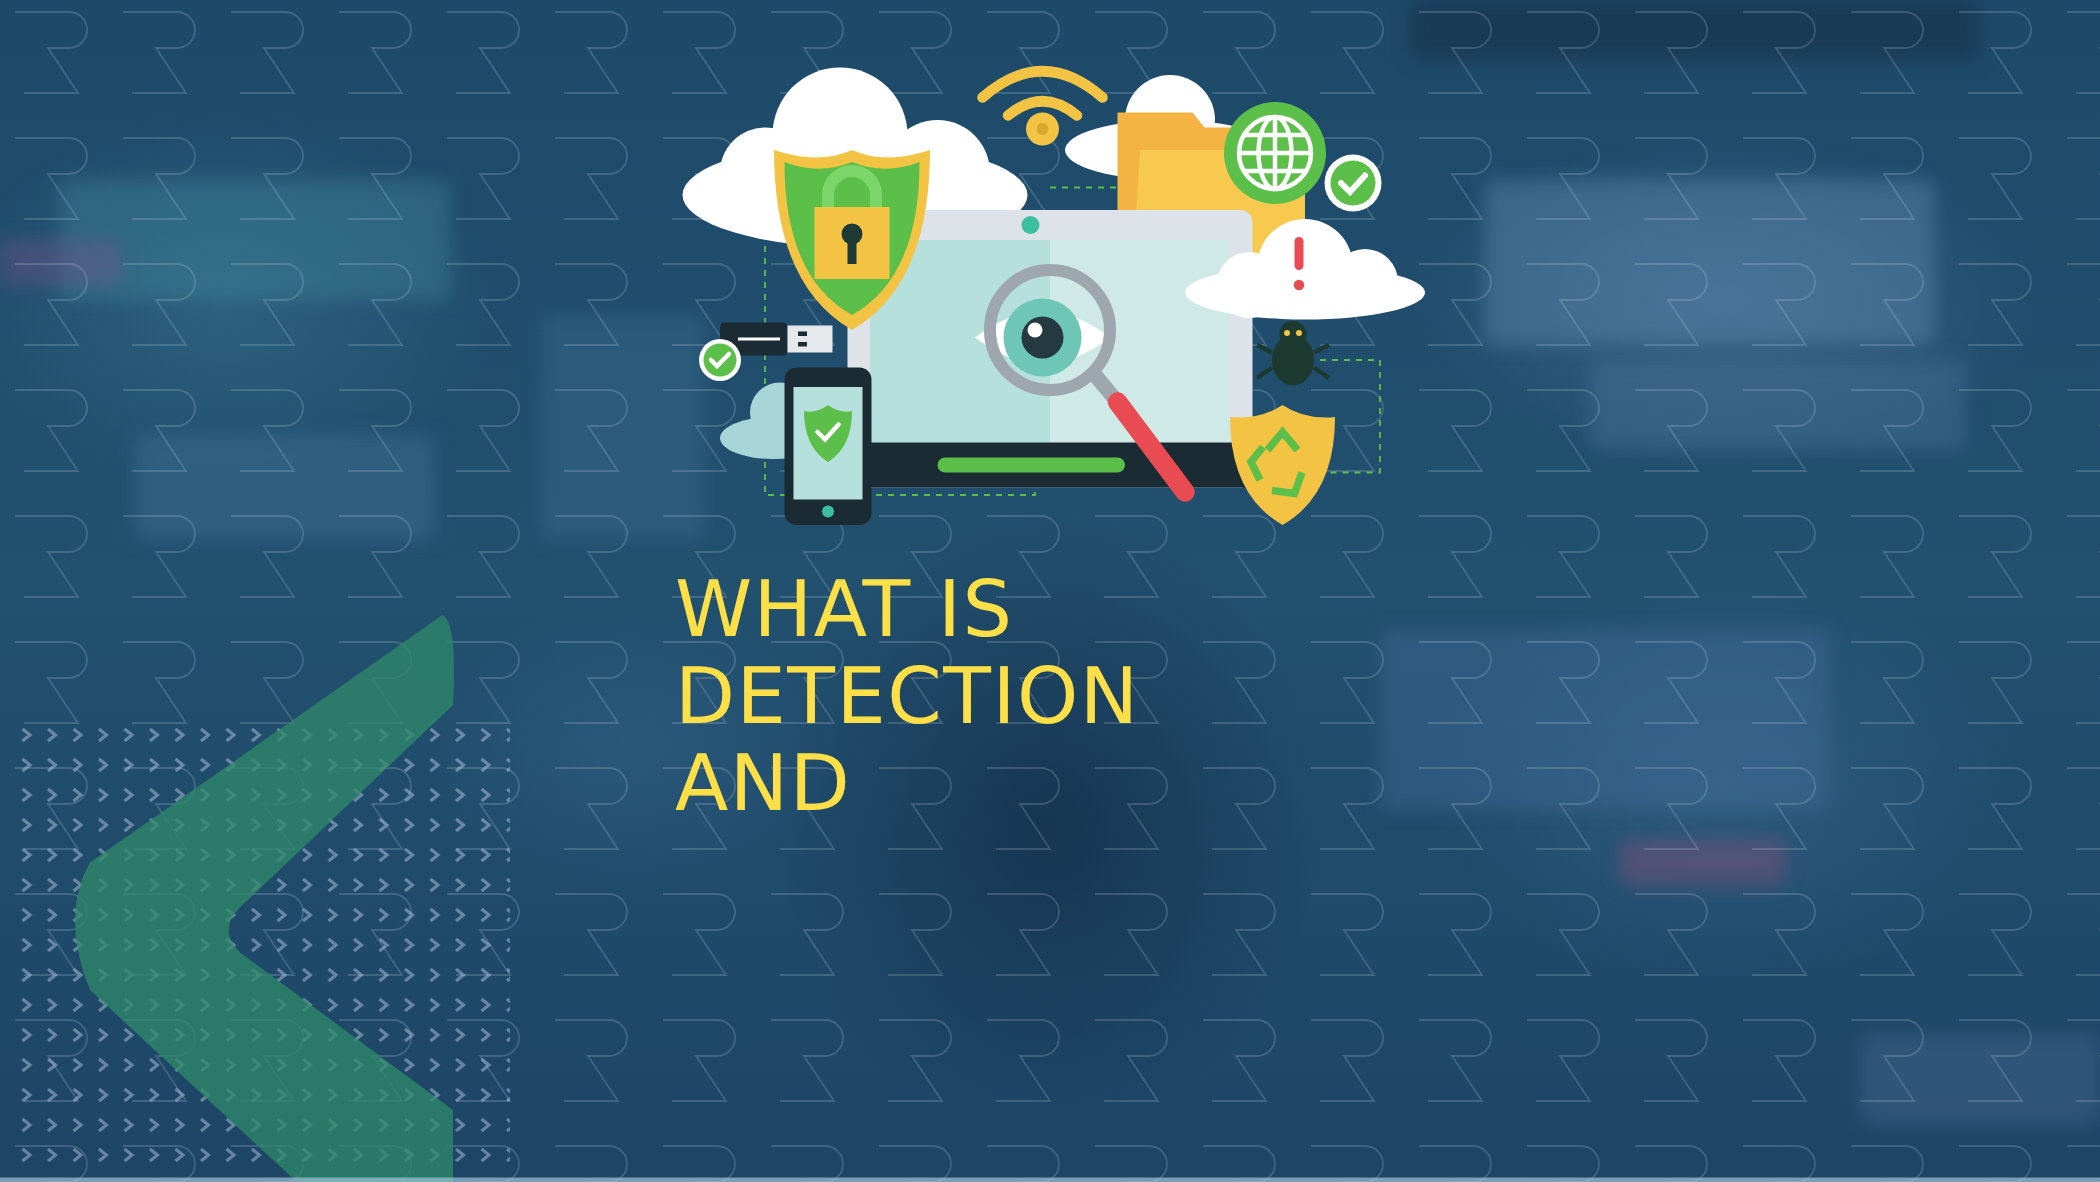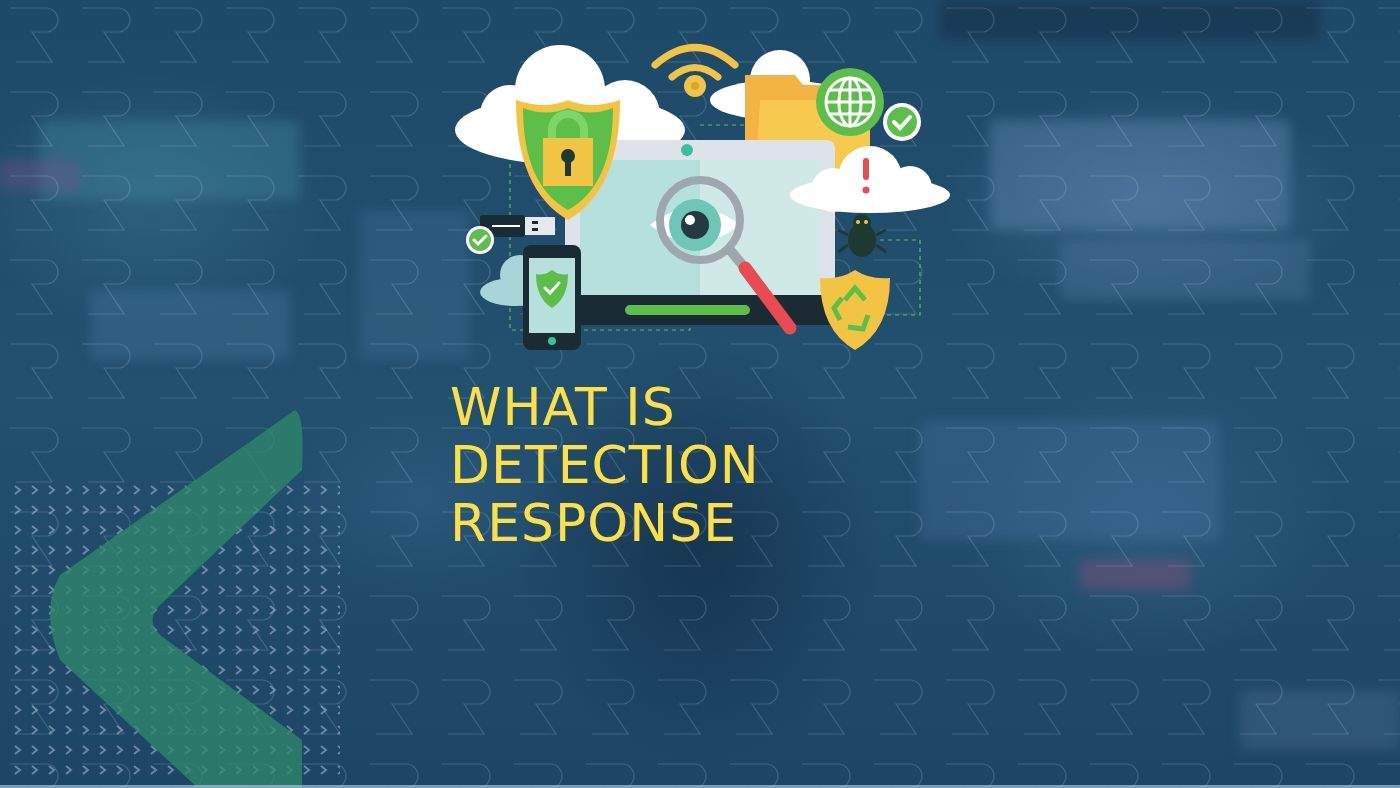--- a/index.html
+++ b/index.html
@@ -196,16 +196,16 @@
     <rect x="79" y="228" width="46" height="75" fill="#b6e0dc"></rect>
     <path d="M102 240 Q110 246 118 244 Q118 268 102 278 Q86 268 86 244 Q94 246 102 240 z" fill="#5bbf4a"></path>
     <path d="M95 258 l5 5 l9 -10" fill="none" stroke="#ffffff" stroke-width="3" stroke-linecap="round"></path>
     <circle cx="102" cy="311" r="4" fill="#3bbf9f"></circle>
   </g>
 </svg>
 
 <h1 class="title" style="margin:0;">
   <div>WHAT IS</div>
   <div>DETECTION</div>
-  <div>RESPONSE</div>
+  <div>AND</div>
 </h1>
 
 <div class="bottom-bar"></div>
 
 </body></html>

